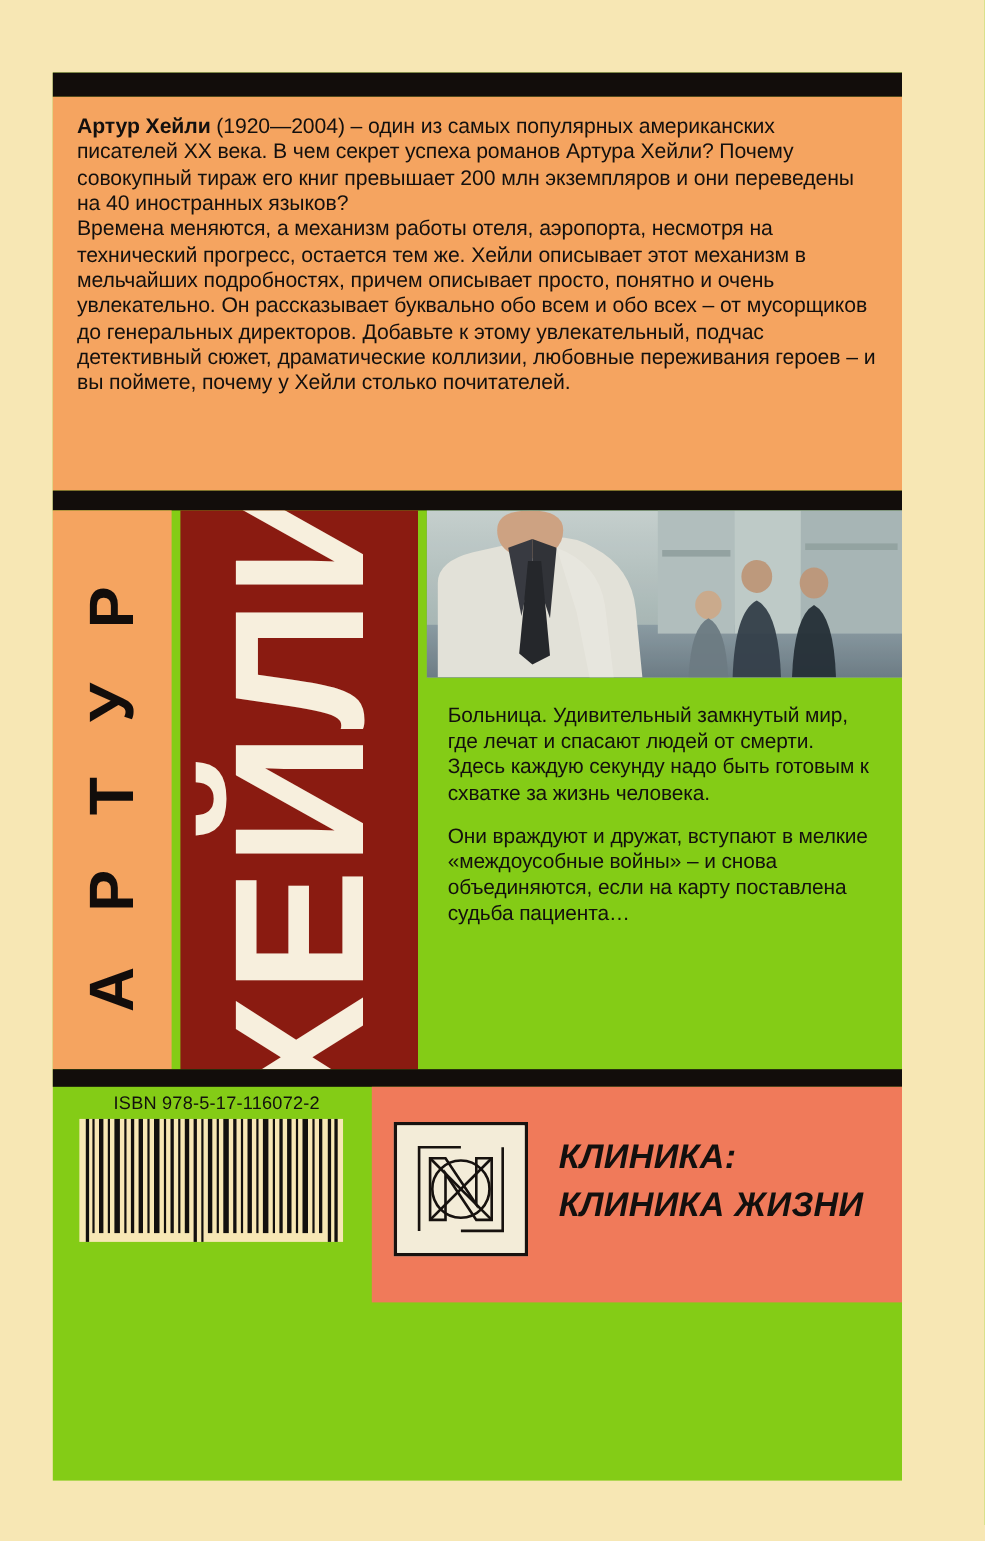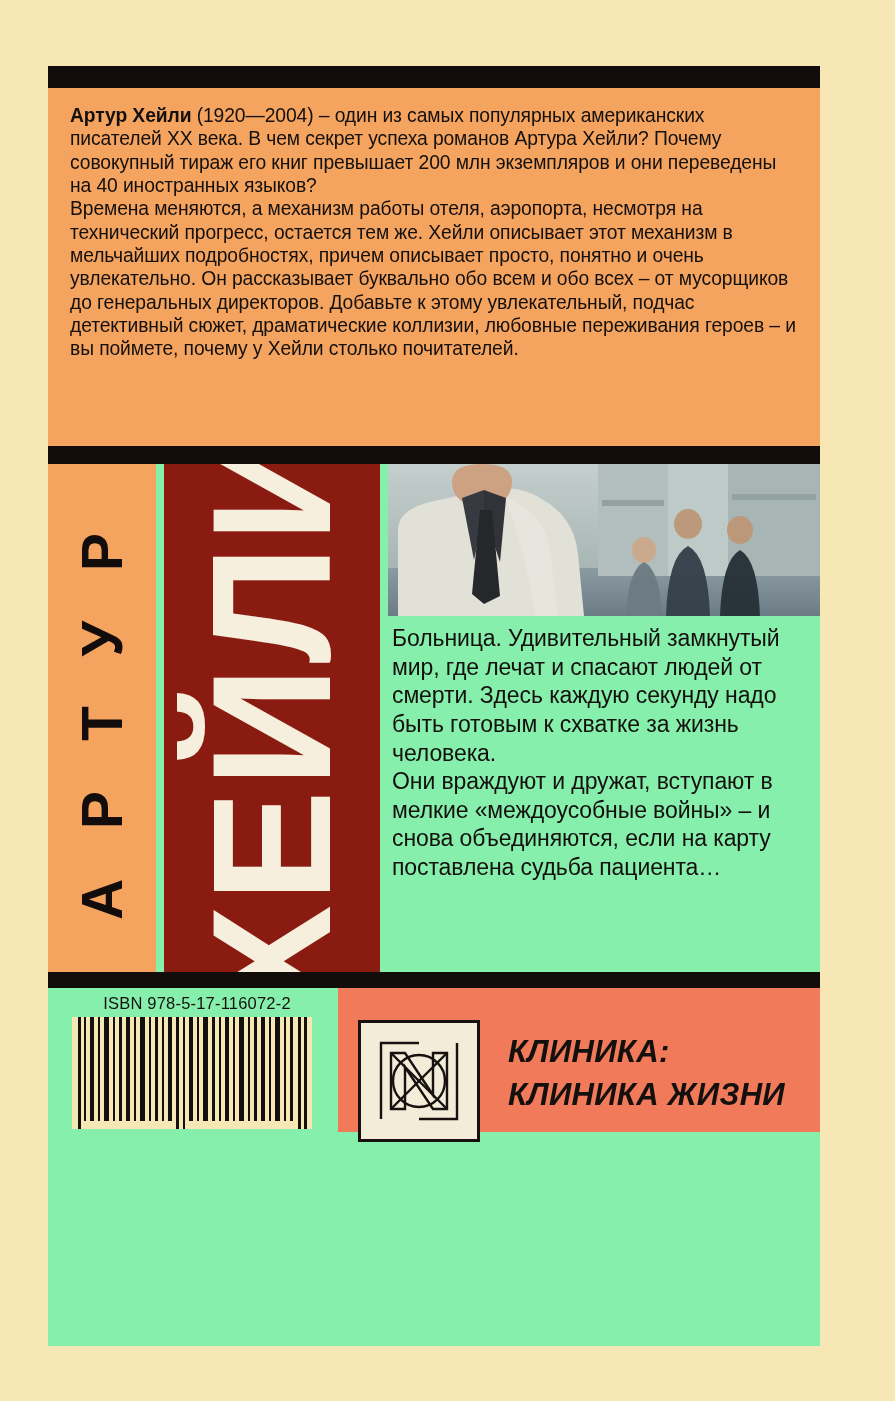--- a/index.html
+++ b/index.html
@@ -13,21 +13,21 @@
     font-family: "Liberation Sans", sans-serif;
     -webkit-font-smoothing: antialiased;
   }
 
   .cover {
     position: absolute;
     left: 48px;
     top: 66px;
     width: 772px;
     height: 1280px;
-    background: #86efac;
+    background: #84cc16;
   }
 
   
   .top-bar {
     position: absolute;
     left: 0;
     top: 0;
     width: 772px;
     height: 22px;
     background: #120d0b;
@@ -138,23 +138,23 @@
   .annotation {
     position: absolute;
     left: 340px;
     top: 160px;
     width: 432px;
     height: 348px;
     box-sizing: border-box;
     padding: 0 8px 0 4px;
   }
   .annotation p {
-    margin: 0;
+    margin: 15px;
     color: #13100e;
-    font-size: 23px;
+    font-size: 19px;
     line-height: 1.245;
     letter-spacing: -0.1px;
   }
 
   
   .low-bar {
     position: absolute;
     left: 0;
     top: 906px;
     width: 772px;
@@ -201,21 +201,21 @@
     color: #13100e;
     letter-spacing: 1.5px;
   }
 
   
   .title-panel {
     position: absolute;
     left: 290px;
     top: 0;
     width: 482px;
-    height: 144px;
+    height: 196px;
     background: #f07a5a;
   }
   .logo-box {
     position: absolute;
     left: 20px;
     top: 32px;
     width: 122px;
     height: 122px;
     background: #f3ecd8;
     border: 3px solid #17120f;

